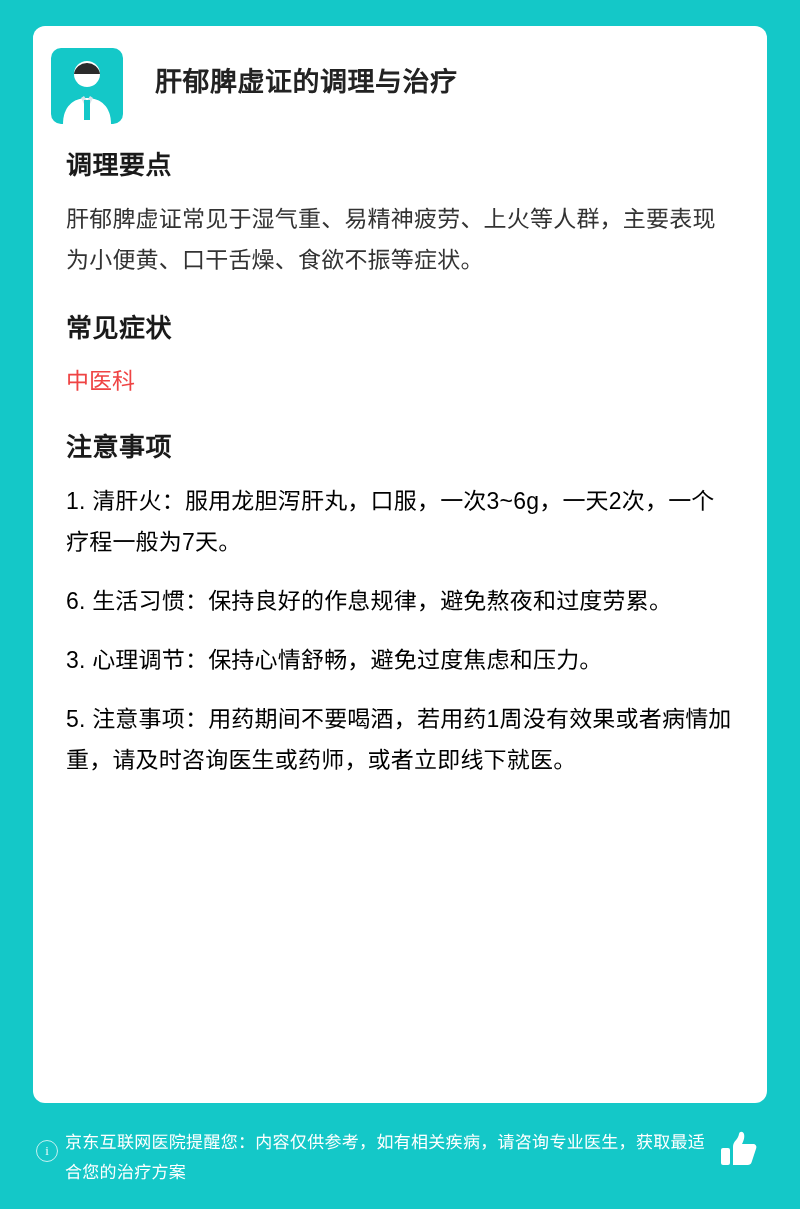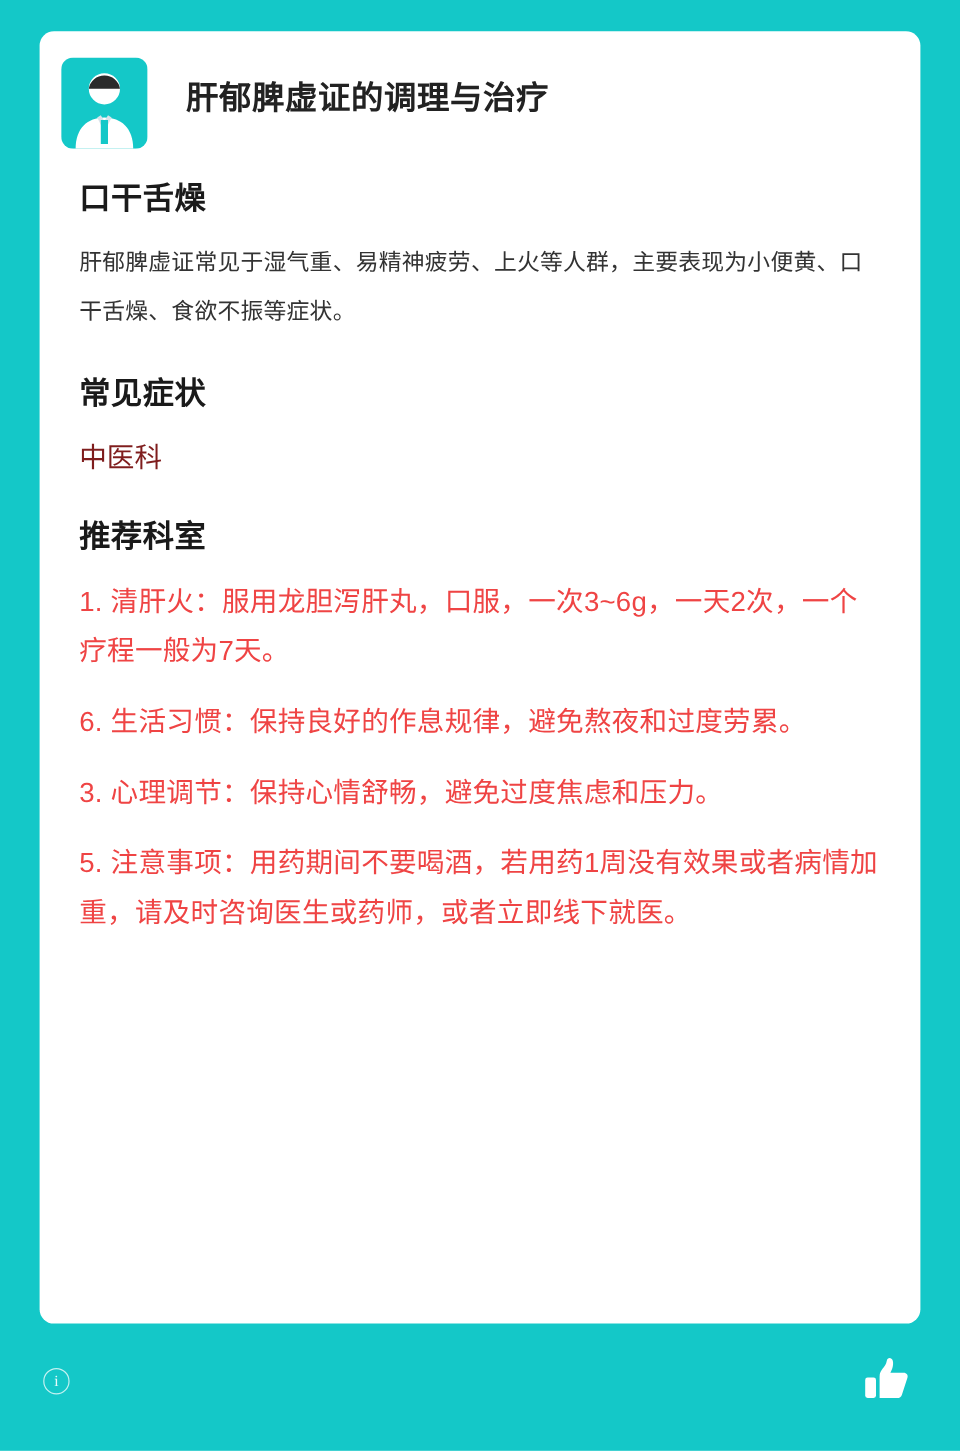--- a/index.html
+++ b/index.html
@@ -58,36 +58,36 @@
     font-size: 26px;
     font-weight: bold;
     color: #1a1a1a;
     margin: 0 0 18px 0;
     letter-spacing: 0.5px;
   }
   .section-block {
     margin-bottom: 26px;
   }
   .para {
-    font-size: 19px;
+    font-size: 23px;
     line-height: 41px;
     color: #333333;
     margin: 16px 0 6px 0;
     letter-spacing: 0.2px;
   }
   .dept {
     font-size: 23px;
     line-height: 38px;
-    color: #7f1d1d;
+    color: #ef4444;
     margin: 0;
   }
   .tip-item {
     font-size: 23px;
     line-height: 41px;
-    color: #ef4444;
+    color: #000000;
     margin: 0 0 18px 0;
     letter-spacing: 0.2px;
   }
   .tip-item:last-child {
     margin-bottom: 0;
   }
   .footer {
     position: absolute;
     left: 33px;
     top: 1120px;
@@ -143,42 +143,43 @@
         <path d="M30 50 l6 12 l6 -12 l-3 -2 l-3 5 l-3 -5 z" fill="#d9e3ea"></path>
         <rect x="33" y="52" width="6" height="20" fill="#14c8c8"></rect>
       </svg>
     </div>
 
     <div class="title">肝郁脾虚证的调理与治疗</div>
 
     <div class="content">
 
       <div class="section-block">
-        <h2 class="section-heading">口干舌燥</h2>
+        <h2 class="section-heading">调理要点</h2>
         <p class="para">肝郁脾虚证常见于湿气重、易精神疲劳、上火等人群，主要表现为小便黄、口干舌燥、食欲不振等症状。</p>
       </div>
 
       <div class="section-block">
         <h2 class="section-heading">常见症状</h2>
         <p class="dept">中医科</p>
       </div>
 
       <div class="section-block">
-        <h2 class="section-heading">推荐科室</h2>
+        <h2 class="section-heading">注意事项</h2>
         <p class="tip-item">1. 清肝火：服用龙胆泻肝丸，口服，一次3~6g，一天2次，一个疗程一般为7天。</p>
         <p class="tip-item">6. 生活习惯：保持良好的作息规律，避免熬夜和过度劳累。</p>
         <p class="tip-item">3. 心理调节：保持心情舒畅，避免过度焦虑和压力。</p>
         <p class="tip-item">5. 注意事项：用药期间不要喝酒，若用药1周没有效果或者病情加重，请及时咨询医生或药师，或者立即线下就医。</p>
       </div>
 
     </div>
   </div>
 
   <div class="footer">
     <div class="footer-info-icon">i</div>
+    <div class="footer-text">京东互联网医院提醒您：内容仅供参考，如有相关疾病，请咨询专业医生，获取最适合您的治疗方案</div>
     <div class="thumb-icon">
       <svg viewBox="0 0 40 42" width="40" height="42" xmlns="http://www.w3.org/2000/svg">
         <path d="M14 17 c0 -6 5 -7 6 -13 c0.5 -3 4 -3 5 0 c1 4 -1 8 -2 10 h11 c2.5 0 4 2 3.2 4.2 l-4.6 14 c-0.6 1.8 -2 2.8 -3.8 2.8 h-14.8 z" fill="#ffffff"></path>
         <rect x="2" y="18" width="9" height="17" rx="2" fill="#ffffff"></rect>
       </svg>
     </div>
   </div>
 
 </div>
 

